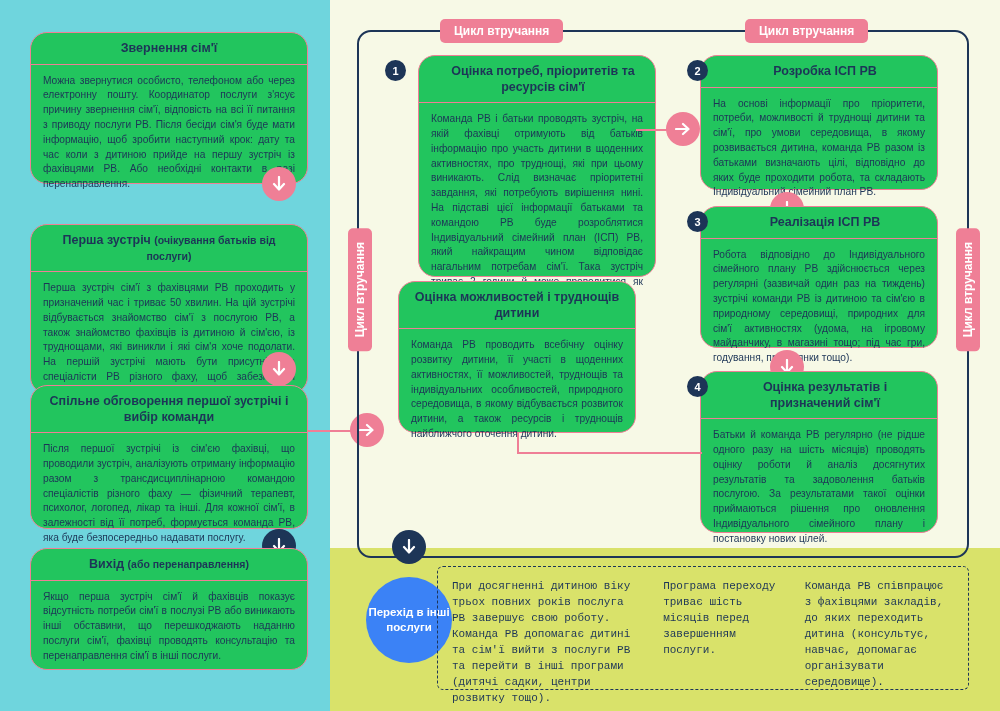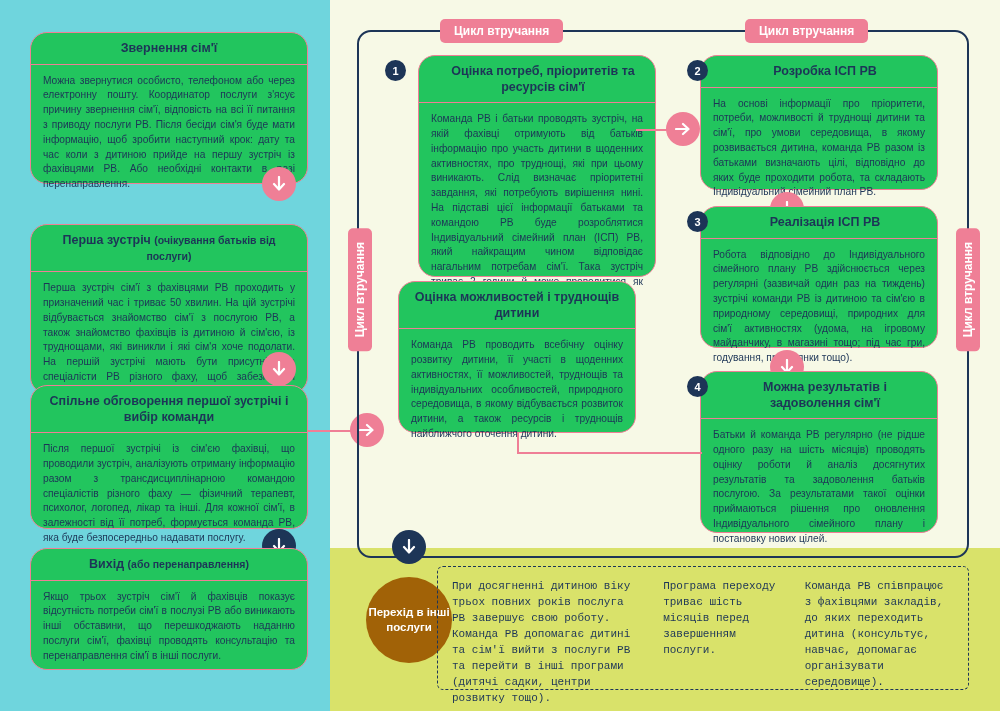--- a/index.html
+++ b/index.html
@@ -123,21 +123,21 @@
     align-items: center;
     justify-content: center;
     z-index: 5;
   }
 
   
   .bottom-circle {
     position: absolute;
     width: 86px; height: 86px;
     border-radius: 50%;
-    background: #a16207;
+    background: #3b82f6;
     color: #ffffff;
     font-weight: bold;
     font-size: 11.5px;
     line-height: 1.3;
     display: flex;
     align-items: center;
     justify-content: center;
     text-align: center;
   }
 
@@ -218,21 +218,21 @@
     <svg width="16" height="16" viewBox="0 0 16 16">
         <path d="M8 1 L8 12 M3 8 L8 13.5 L13 8" stroke="#ffffff" stroke-width="2.2" fill="none" stroke-linecap="round" stroke-linejoin="round"></path>
       </svg>
   </div>
 
   <div class="card left-card" style="top:548px; height:122px;">
     <div class="card-title">
       <span>Вихід</span>
       <span class="sub">(або перенаправлення)</span>
     </div>
-    <div class="card-body">Якщо трьох зустріч сім'ї й фахівців показує відсутність потреби сім'ї в послузі РВ або виникають інші обставини, що перешкоджають наданню послуги сім'ї, фахівці проводять консультацію та перенаправлення сім'ї в інші послуги.</div>
+    <div class="card-body">Якщо перша зустріч сім'ї й фахівців показує відсутність потреби сім'ї в послузі РВ або виникають інші обставини, що перешкоджають наданню послуги сім'ї, фахівці проводять консультацію та перенаправлення сім'ї в інші послуги.</div>
   </div>
 
   <div class="hline" style="left:308px; top:430px; width:44px;"></div>
   <div class="arrow-circle pink" style="left:350px; top:413px;">
     <svg width="16" height="16" viewBox="0 0 16 16">
         <path d="M1 8 L12 8 M8 3 L13.5 8 L8 13" stroke="#ffffff" stroke-width="2.2" fill="none" stroke-linecap="round" stroke-linejoin="round"></path>
       </svg>
   </div>
 
   <div class="right-outline"></div>
@@ -279,21 +279,21 @@
   </div>
 
   <div class="arrow-circle pink" style="left:770px; top:350px;">
     <svg width="16" height="16" viewBox="0 0 16 16">
         <path d="M8 1 L8 12 M3 8 L8 13.5 L13 8" stroke="#ffffff" stroke-width="2.2" fill="none" stroke-linecap="round" stroke-linejoin="round"></path>
       </svg>
   </div>
 
   <div class="num-badge" style="left:687px; top:376px;">4</div>
   <div class="card" style="left:700px; top:371px; width:238px; height:162px;">
-    <div class="card-title" style="padding-left:22px;">Можна результатів і задоволення сім'ї</div>
+    <div class="card-title" style="padding-left:22px;">Оцінка результатів і призначений сім'ї</div>
     <div class="card-body">Батьки й команда РВ регулярно (не рідше одного разу на шість місяців) проводять оцінку роботи й аналіз досягнутих результатів та задоволення батьків послугою. За результатами такої оцінки приймаються рішення про оновлення Індивідуального сімейного плану і постановку нових цілей.</div>
   </div>
 
   <div class="hline" style="left:517px; top:452px; width:185px;"></div>
   <div class="vline" style="left:517px; top:433px; height:20px;"></div>
 
   <div class="arrow-circle navy" style="left:392px; top:530px;">
     <svg width="16" height="16" viewBox="0 0 16 16">
         <path d="M8 1 L8 12 M3 8 L8 13.5 L13 8" stroke="#ffffff" stroke-width="2.2" fill="none" stroke-linecap="round" stroke-linejoin="round"></path>
       </svg>

